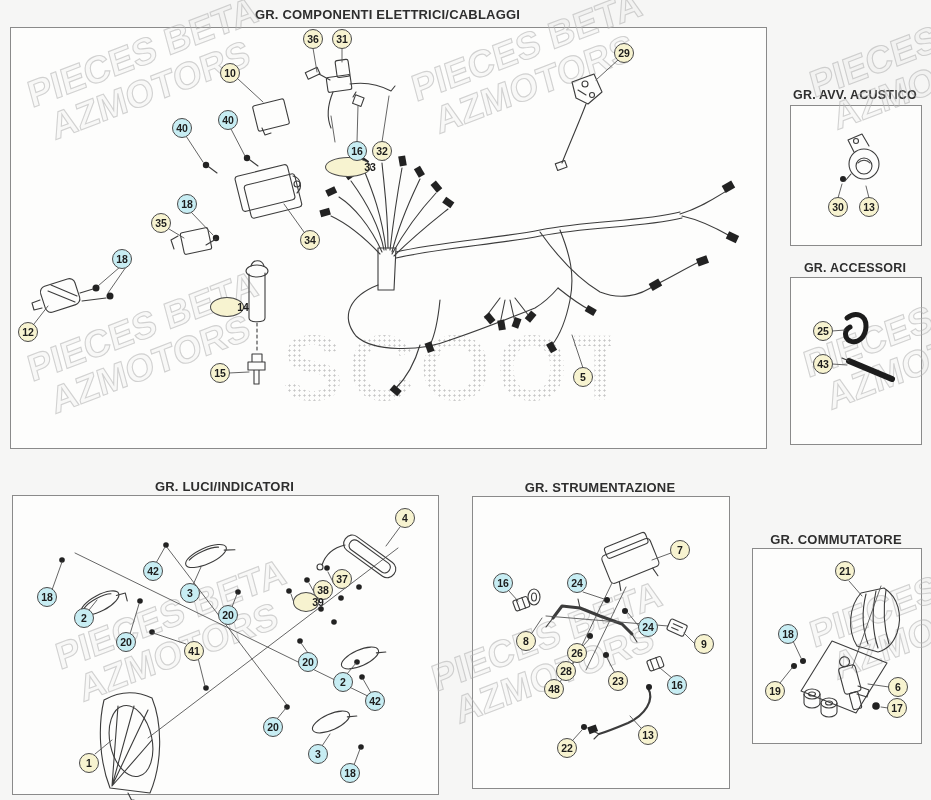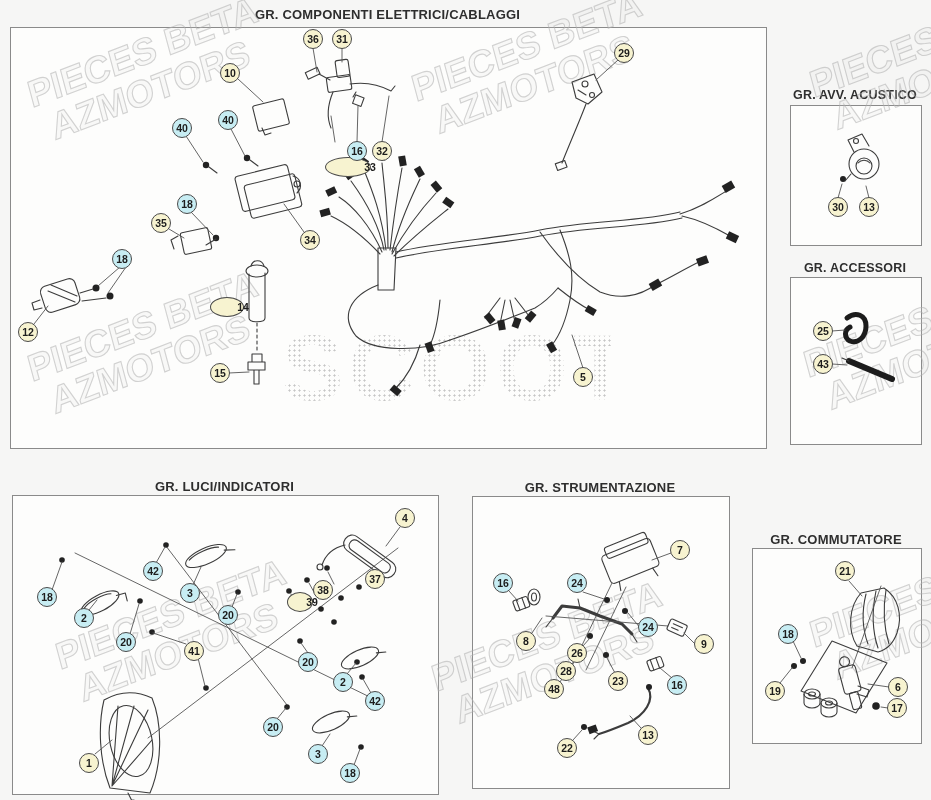--- a/index.html
+++ b/index.html
@@ -468,23 +468,23 @@
     <div class="co y" style="left: 813px; top: 321px;">25</div>
     <div class="co y" style="left: 813px; top: 354px;">43</div>
     <div class="co b" style="left: 37px; top: 587px;">18</div>
     <div class="co b" style="left: 74px; top: 608px;">2</div>
     <div class="co b" style="left: 143px; top: 561px;">42</div>
     <div class="co b" style="left: 180px; top: 583px;">3</div>
     <div class="co b" style="left: 116px; top: 632px;">20</div>
     <div class="co b" style="left: 218px; top: 605px;">20</div>
     <div class="co y" style="left: 184px; top: 641px;">41</div>
     <div class="co y" style="left: 395px; top: 508px;">4</div>
-    <div class="co y" style="left: 332px; top: 569px; margin-left: 33px;">37</div>
+    <div class="co y" style="left: 332px; top: 569px;">37</div>
     <div class="co y" style="left: 313px; top: 580px;">38</div>
-    <div class="co y" style="left: 287px; top: 592px; padding-left: 24px;">39</div>
+    <div class="co y" style="left: 293px; top: 592px; padding-left: 24px;">39</div>
     <div class="co b" style="left: 298px; top: 652px;">20</div>
     <div class="co b" style="left: 333px; top: 672px;">2</div>
     <div class="co b" style="left: 365px; top: 691px;">42</div>
     <div class="co b" style="left: 263px; top: 717px;">20</div>
     <div class="co b" style="left: 308px; top: 744px;">3</div>
     <div class="co b" style="left: 340px; top: 763px;">18</div>
     <div class="co y" style="left: 79px; top: 753px;">1</div>
     <div class="co b" style="left: 493px; top: 573px;">16</div>
     <div class="co b" style="left: 567px; top: 573px;">24</div>
     <div class="co y" style="left: 670px; top: 540px;">7</div>

